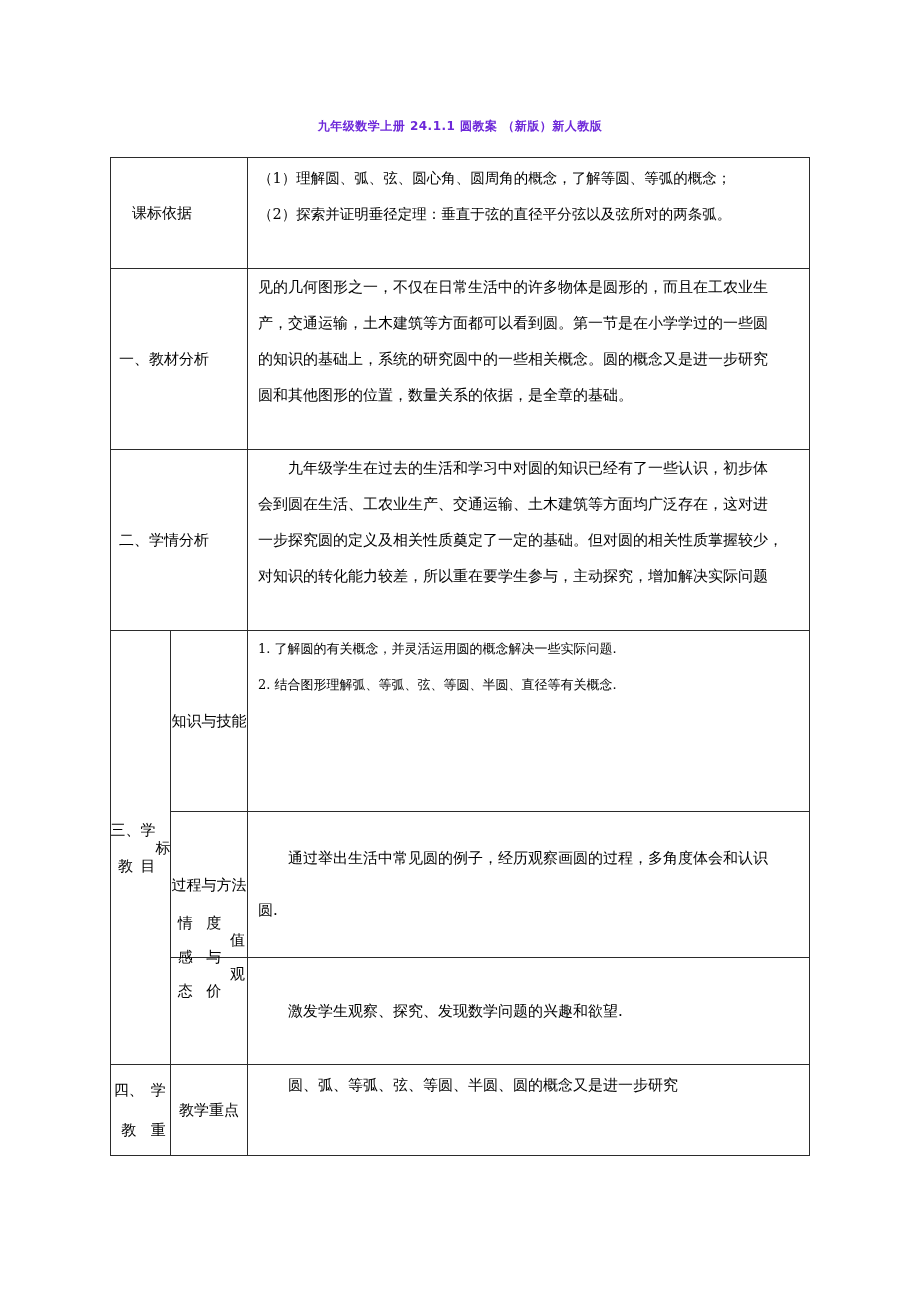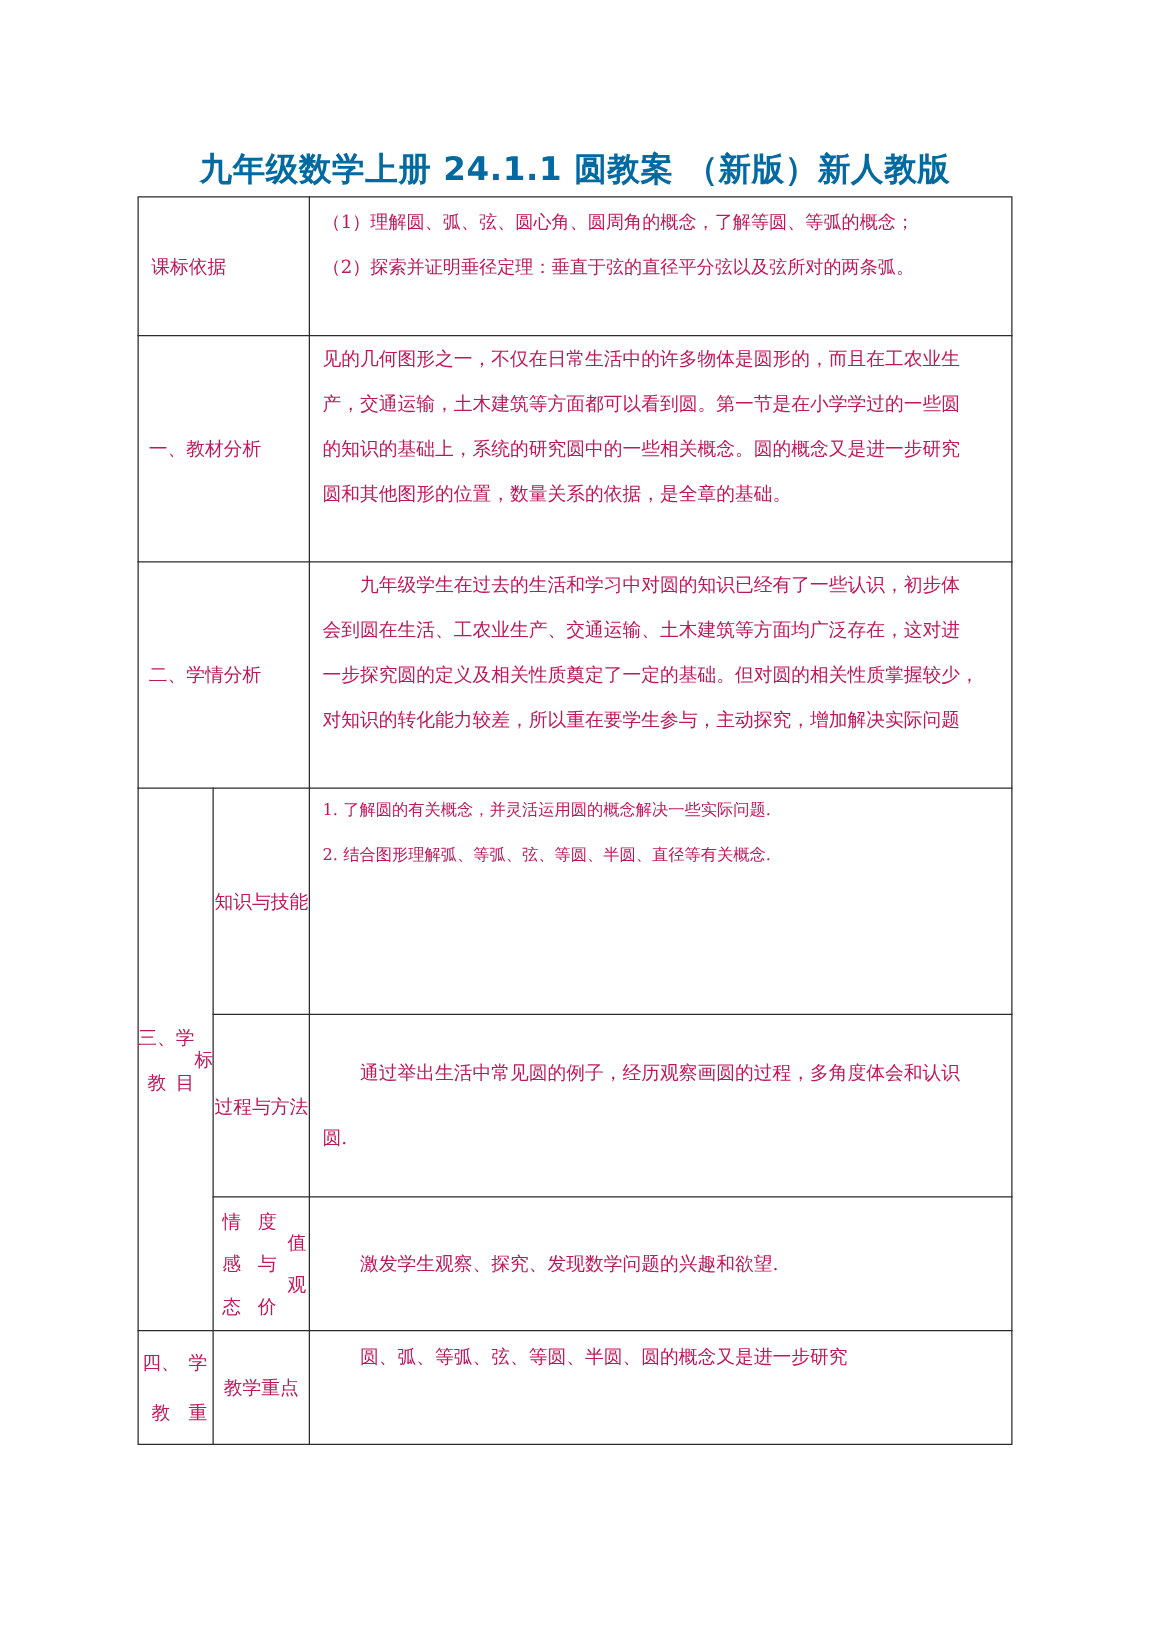--- a/index.html
+++ b/index.html
@@ -15,37 +15,37 @@
       font-family: "DejaVu Serif", "Liberation Serif", serif;
       color: #1a1a1a;
     }
     .doc-title {
       position: absolute;
       left: 0;
       top: 118px;
       width: 920px;
       text-align: center;
       font-family: "DejaVu Sans", "Liberation Sans", sans-serif;
-      font-size: 26px;
+      font-size: 12px;
       font-weight: bold;
-      color: #0369a1;
+      color: #6d28d9;
       letter-spacing: 0.5px;
       white-space: pre;
     }
     .frame {
       position: absolute;
       border: 1px solid #2b2b2b;
       box-sizing: border-box;
     }
     .cell {
       position: absolute;
       box-sizing: border-box;
       font-size: 15px;
       line-height: 36px;
-      color: #be185d;
+      color: #000000;
     }
     .hline {
       position: absolute;
       height: 1px;
       background: #2b2b2b;
     }
     .vline {
       position: absolute;
       width: 1px;
       background: #2b2b2b;
@@ -78,21 +78,21 @@
 <div class="hline" style="left:110px; top:449px; width:700px;"></div>
 <div class="hline" style="left:110px; top:630px; width:700px;"></div>
 <div class="hline" style="left:110px; top:1064px; width:700px;"></div>
 
 <div class="hline" style="left:170px; top:811px; width:640px;"></div>
 <div class="hline" style="left:170px; top:957px; width:640px;"></div>
 
 <div class="vline" style="left:247px; top:157px; height:999px;"></div>
 <div class="vline" style="left:170px; top:630px; height:526px;"></div>
 
-<div class="cell label-left" style="left:113px; top:158px; width:136px; height:110px;">
+<div class="cell label-left" style="left:124px; top:158px; width:136px; height:110px;">
   <span>课标依据</span>
 </div>
 <div class="cell" style="left:248px; top:158px; width:561px; height:110px; padding:2px 10px 0 10px; font-size:14.5px;">
   <span class="line">（1）理解圆、弧、弦、圆心角、圆周角的概念，了解等圆、等弧的概念；</span>
   <span class="line">（2）探索并证明垂径定理：垂直于弦的直径平分弦以及弦所对的两条弧。</span>
 </div>
 
 <div class="cell label-left" style="left:111px; top:269px; width:136px; height:180px;">
   <span>一、教材分析</span>
 </div>
@@ -130,21 +130,21 @@
 
 <div class="cell label-center" style="left:171px; top:812px; width:76px; height:145px; line-height:52px;">
   <span>过程与</span>
   <span>方法</span>
 </div>
 <div class="cell" style="left:248px; top:812px; width:561px; height:145px; padding:20px 8px 0 10px; line-height:52px;">
   <span class="line" style="padding-left:30px;">通过举出生活中常见圆的例子，经历观察画圆的过程，多角度体会和认识</span>
   <span class="line">圆.</span>
 </div>
 
-<div class="cell label-center" style="left:171px; top:958px; width:76px; height:106px; line-height:34px;">
+<div class="cell label-center" style="left:171px; top:904px; width:76px; height:106px; line-height:34px;font-family:Liberation Serif, serif;">
   <span>情感态</span>
   <span>度与价</span>
   <span>值观</span>
 </div>
 <div class="cell" style="left:248px; top:958px; width:561px; height:106px; padding:0 8px 0 40px; display:flex; align-items:center;">
   <span class="line">激发学生观察、探究、发现数学问题的兴趣和欲望.</span>
 </div>
 
 <div class="cell label-center" style="left:111px; top:1065px; width:59px; height:90px; line-height:40px;">
   <span>四、教</span>

